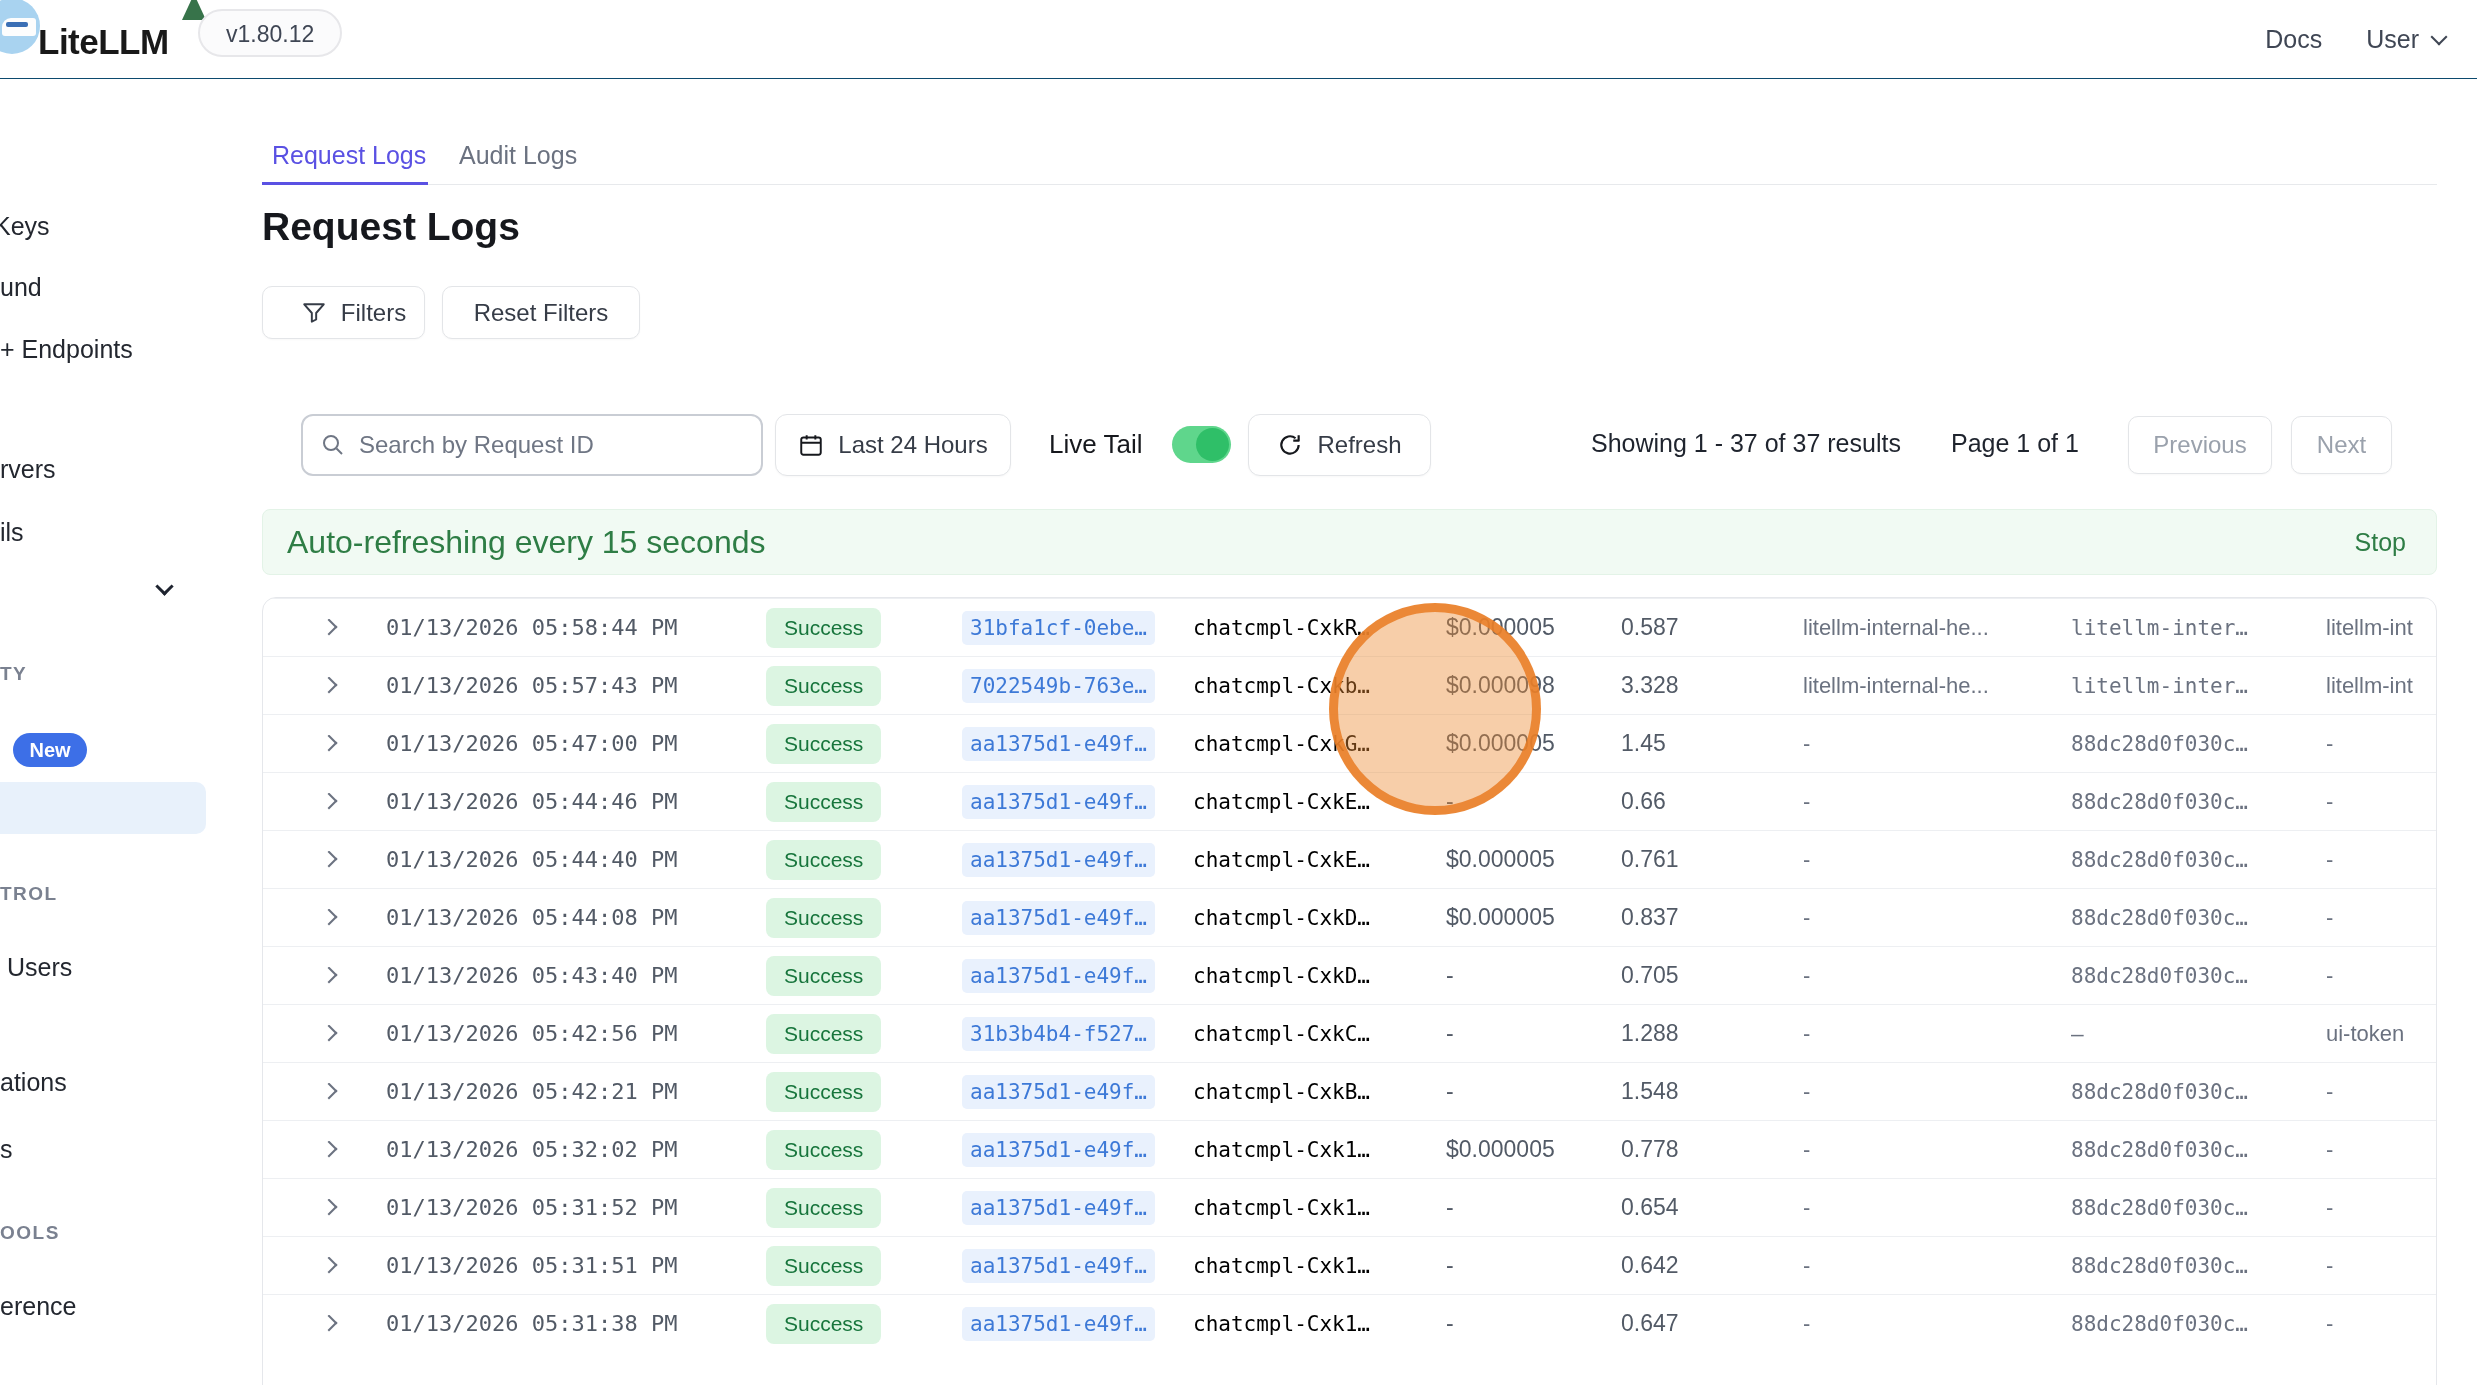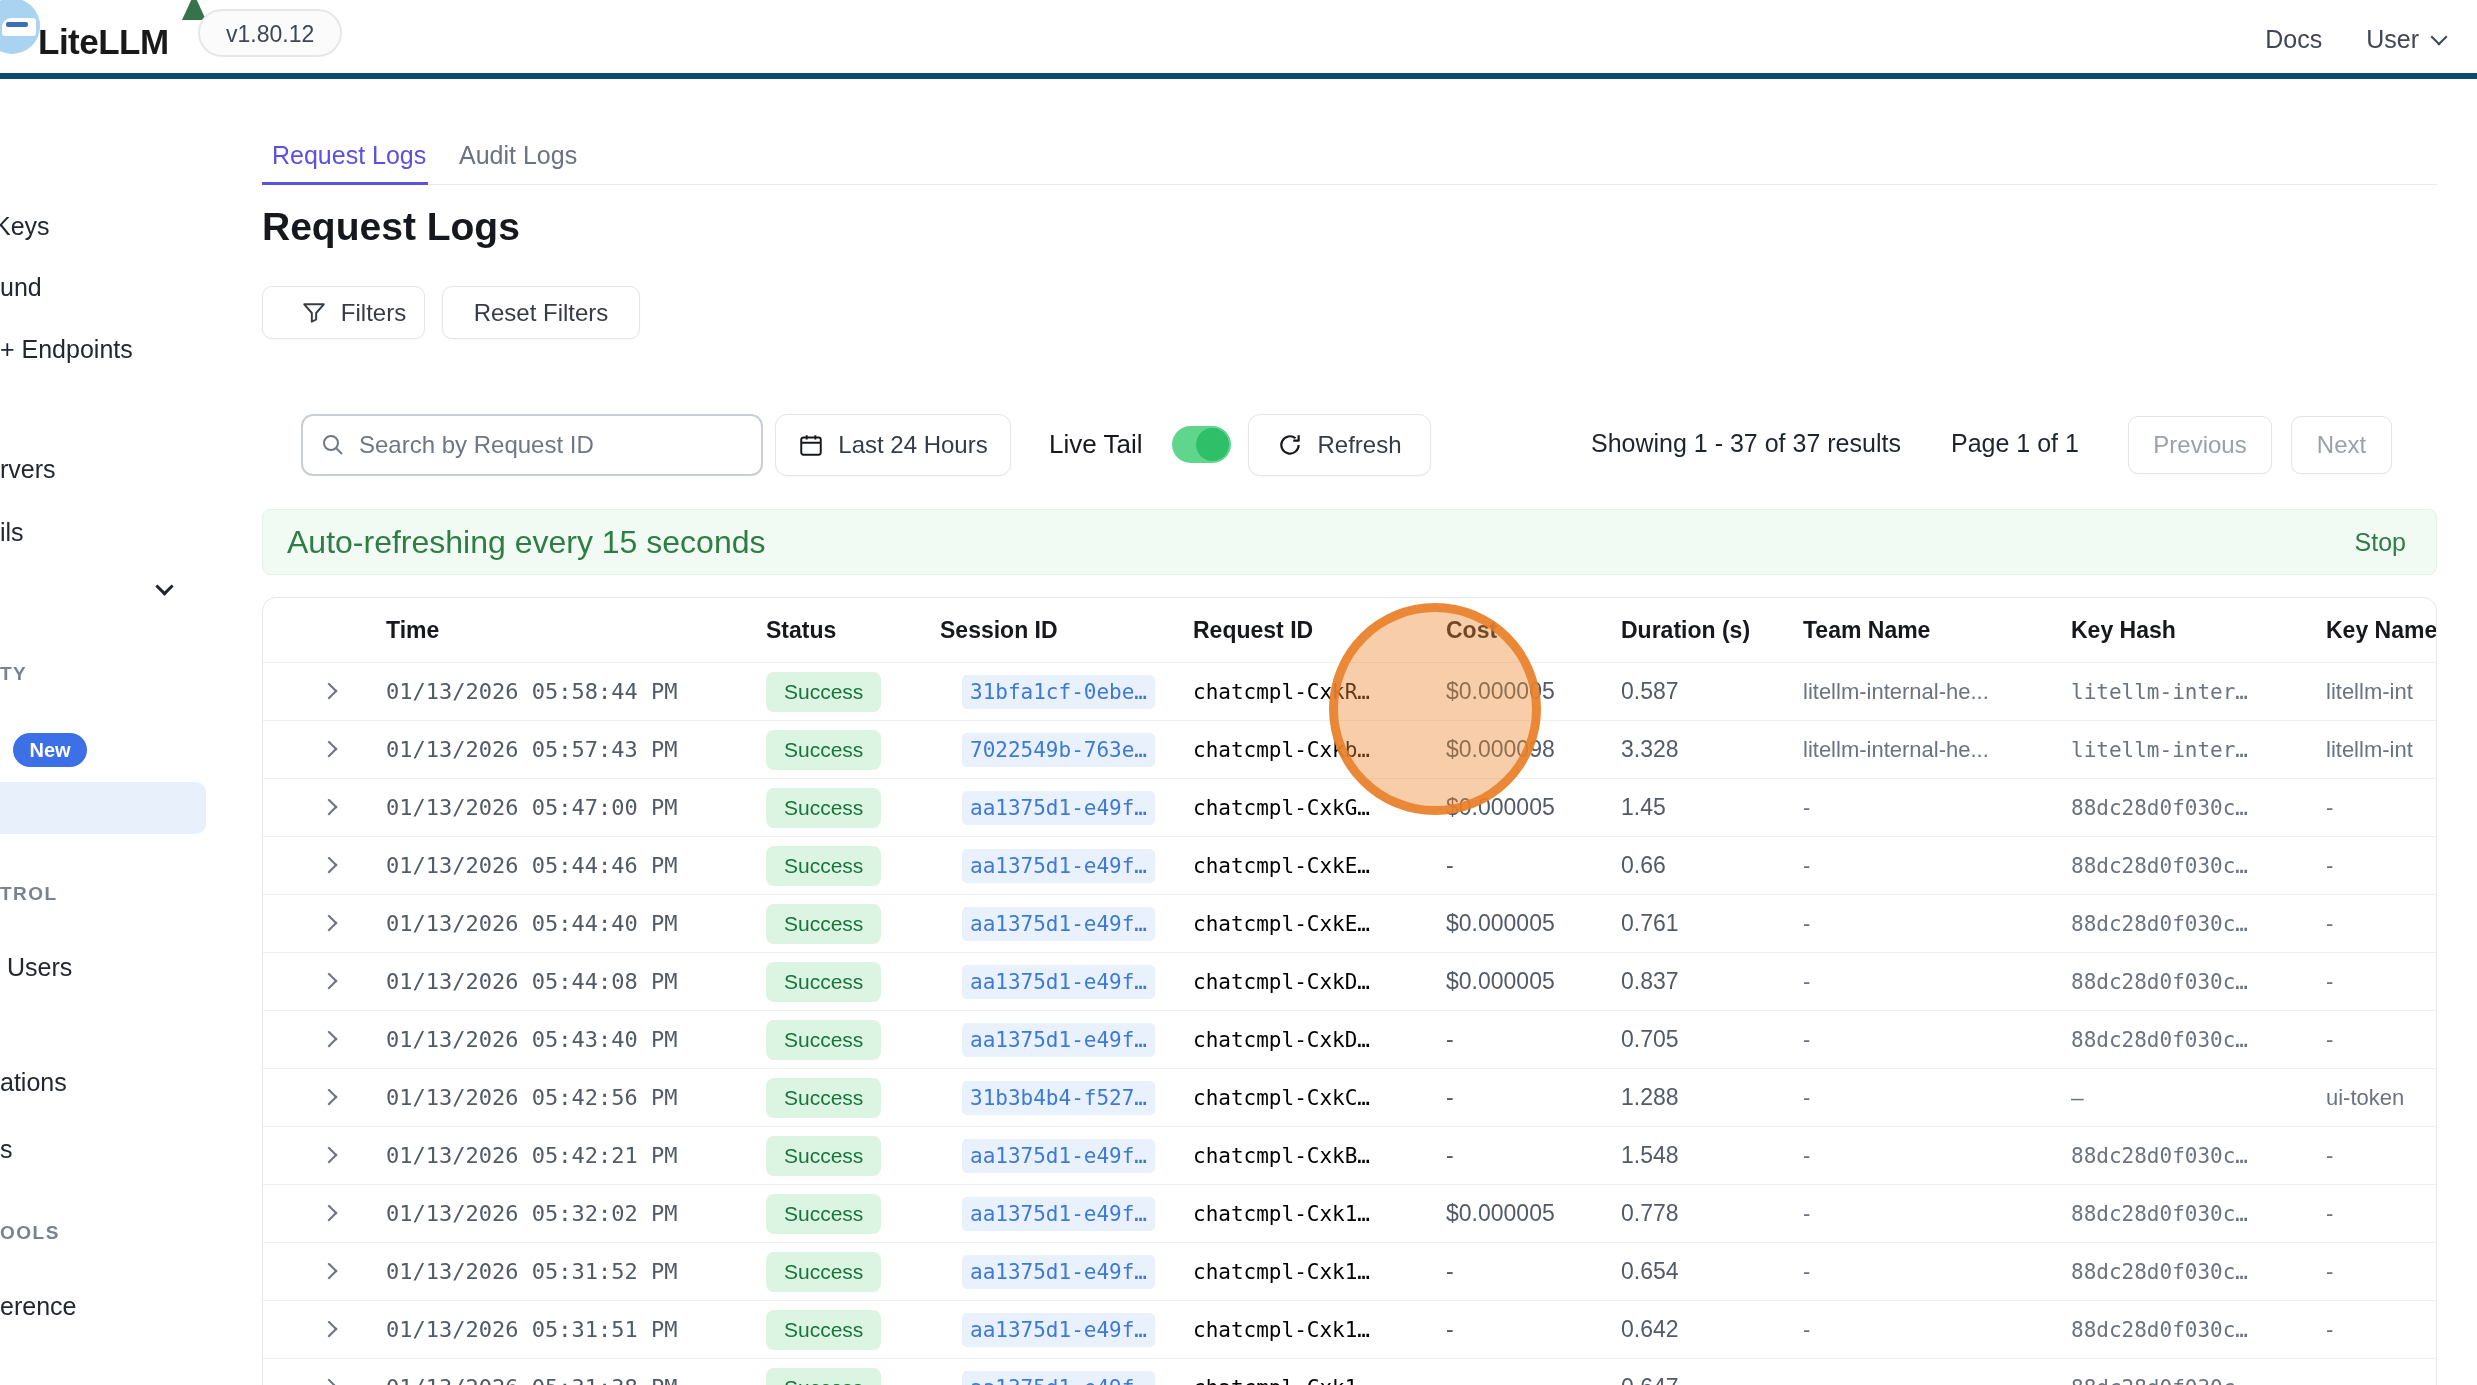--- a/index.html
+++ b/index.html
@@ -2,21 +2,21 @@
 <html><head>
 <meta charset="utf-8">
 <style>
   * { margin:0; padding:0; box-sizing:border-box; }
   html,body { width:2477px; height:1385px; overflow:hidden; background:#fff;
               font-family:"Liberation Sans", sans-serif; }
   .page { position:relative; width:2477px; height:1385px; background:#fff; overflow:hidden; }
 
   
   .topbar { position:absolute; left:0; top:0; width:2477px; height:79px; background:#fff;
-            border-bottom:6px solid #0c4a6e; z-index:5; }
+            border-bottom:1px solid #0c4a6e; z-index:5; }
   .logo-circle { position:absolute; left:-16px; top:-2px; width:56px; height:56px; border-radius:50%;
                  background:#a9d3f0; overflow:hidden; }
   .logo-train { position:absolute; left:18px; top:20px; width:34px; height:18px; background:#fdfdfd;
                 border-radius:9px 3px 3px 3px; }
   .logo-train:after { content:""; position:absolute; left:4px; top:4px; width:22px; height:5px;
                       background:#3b6fb5; border-radius:2px; }
   .brand { position:absolute; left:38px; top:22px; font-size:35px; font-weight:bold; color:#191919; letter-spacing:-0.5px; }
   .tree { position:absolute; left:182px; top:-6px; width:0; height:0;
           border-left:12px solid transparent; border-right:12px solid transparent;
           border-bottom:26px solid #37734a; }
@@ -205,32 +205,20 @@
     <div class="page-indicator">Page 1 of 1</div>
     <button class="btn prev-btn">Previous</button>
     <button class="btn next-btn">Next</button>
 
     <div class="banner">
       <span class="banner-msg">Auto-refreshing every 15 seconds</span>
       <span class="banner-stop">Stop</span>
     </div>
 
     <div class="card">
-      <div class="t-grid t-head">
-        <div></div>
-        <div>Time</div>
-        <div>Status</div>
-        <div>Session ID</div>
-        <div>Request ID</div>
-        <div>Cost</div>
-        <div>Duration (s)</div>
-        <div>Team Name</div>
-        <div>Key Hash</div>
-        <div>Key Name</div>
-      </div>
       <div>
   <div class="t-grid t-row">
     <div><span class="row-chevron"></span></div>
     <div class="c-time mono">01/13/2026 05:58:44 PM</div>
     <div class="c-status"><span class="status-badge">Success</span></div>
     <div><span class="session-chip mono">31bfa1cf-0ebe…</span></div>
     <div class="c-request mono">chatcmpl-CxkR…</div>
     <div class="c-cost">$0.000005</div>
     <div class="c-duration">0.587</div>
     <div class="c-team">litellm-internal-he...</div>

